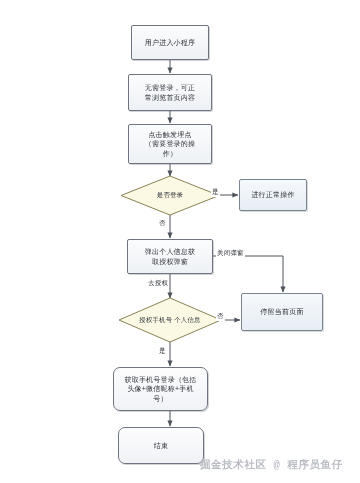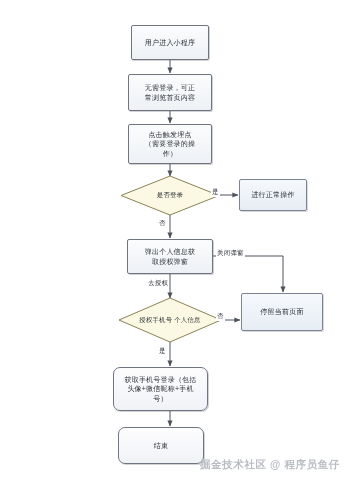--- a/index.html
+++ b/index.html
@@ -92,20 +92,21 @@
     padding: 0 1px;
   }
   .watermark {
     position: absolute;
     z-index: 6;
     font-size: 10.5px;
     color: #b9bcc2;
     letter-spacing: 0.6px;
     white-space: nowrap;
     font-weight: bold;
+    font-family: Liberation Mono, monospace;
   }
   .txt {
     white-space: pre-line;
     display: block;
   }
 </style>
 </head>
 <body>
 
 <div id="canvas">

